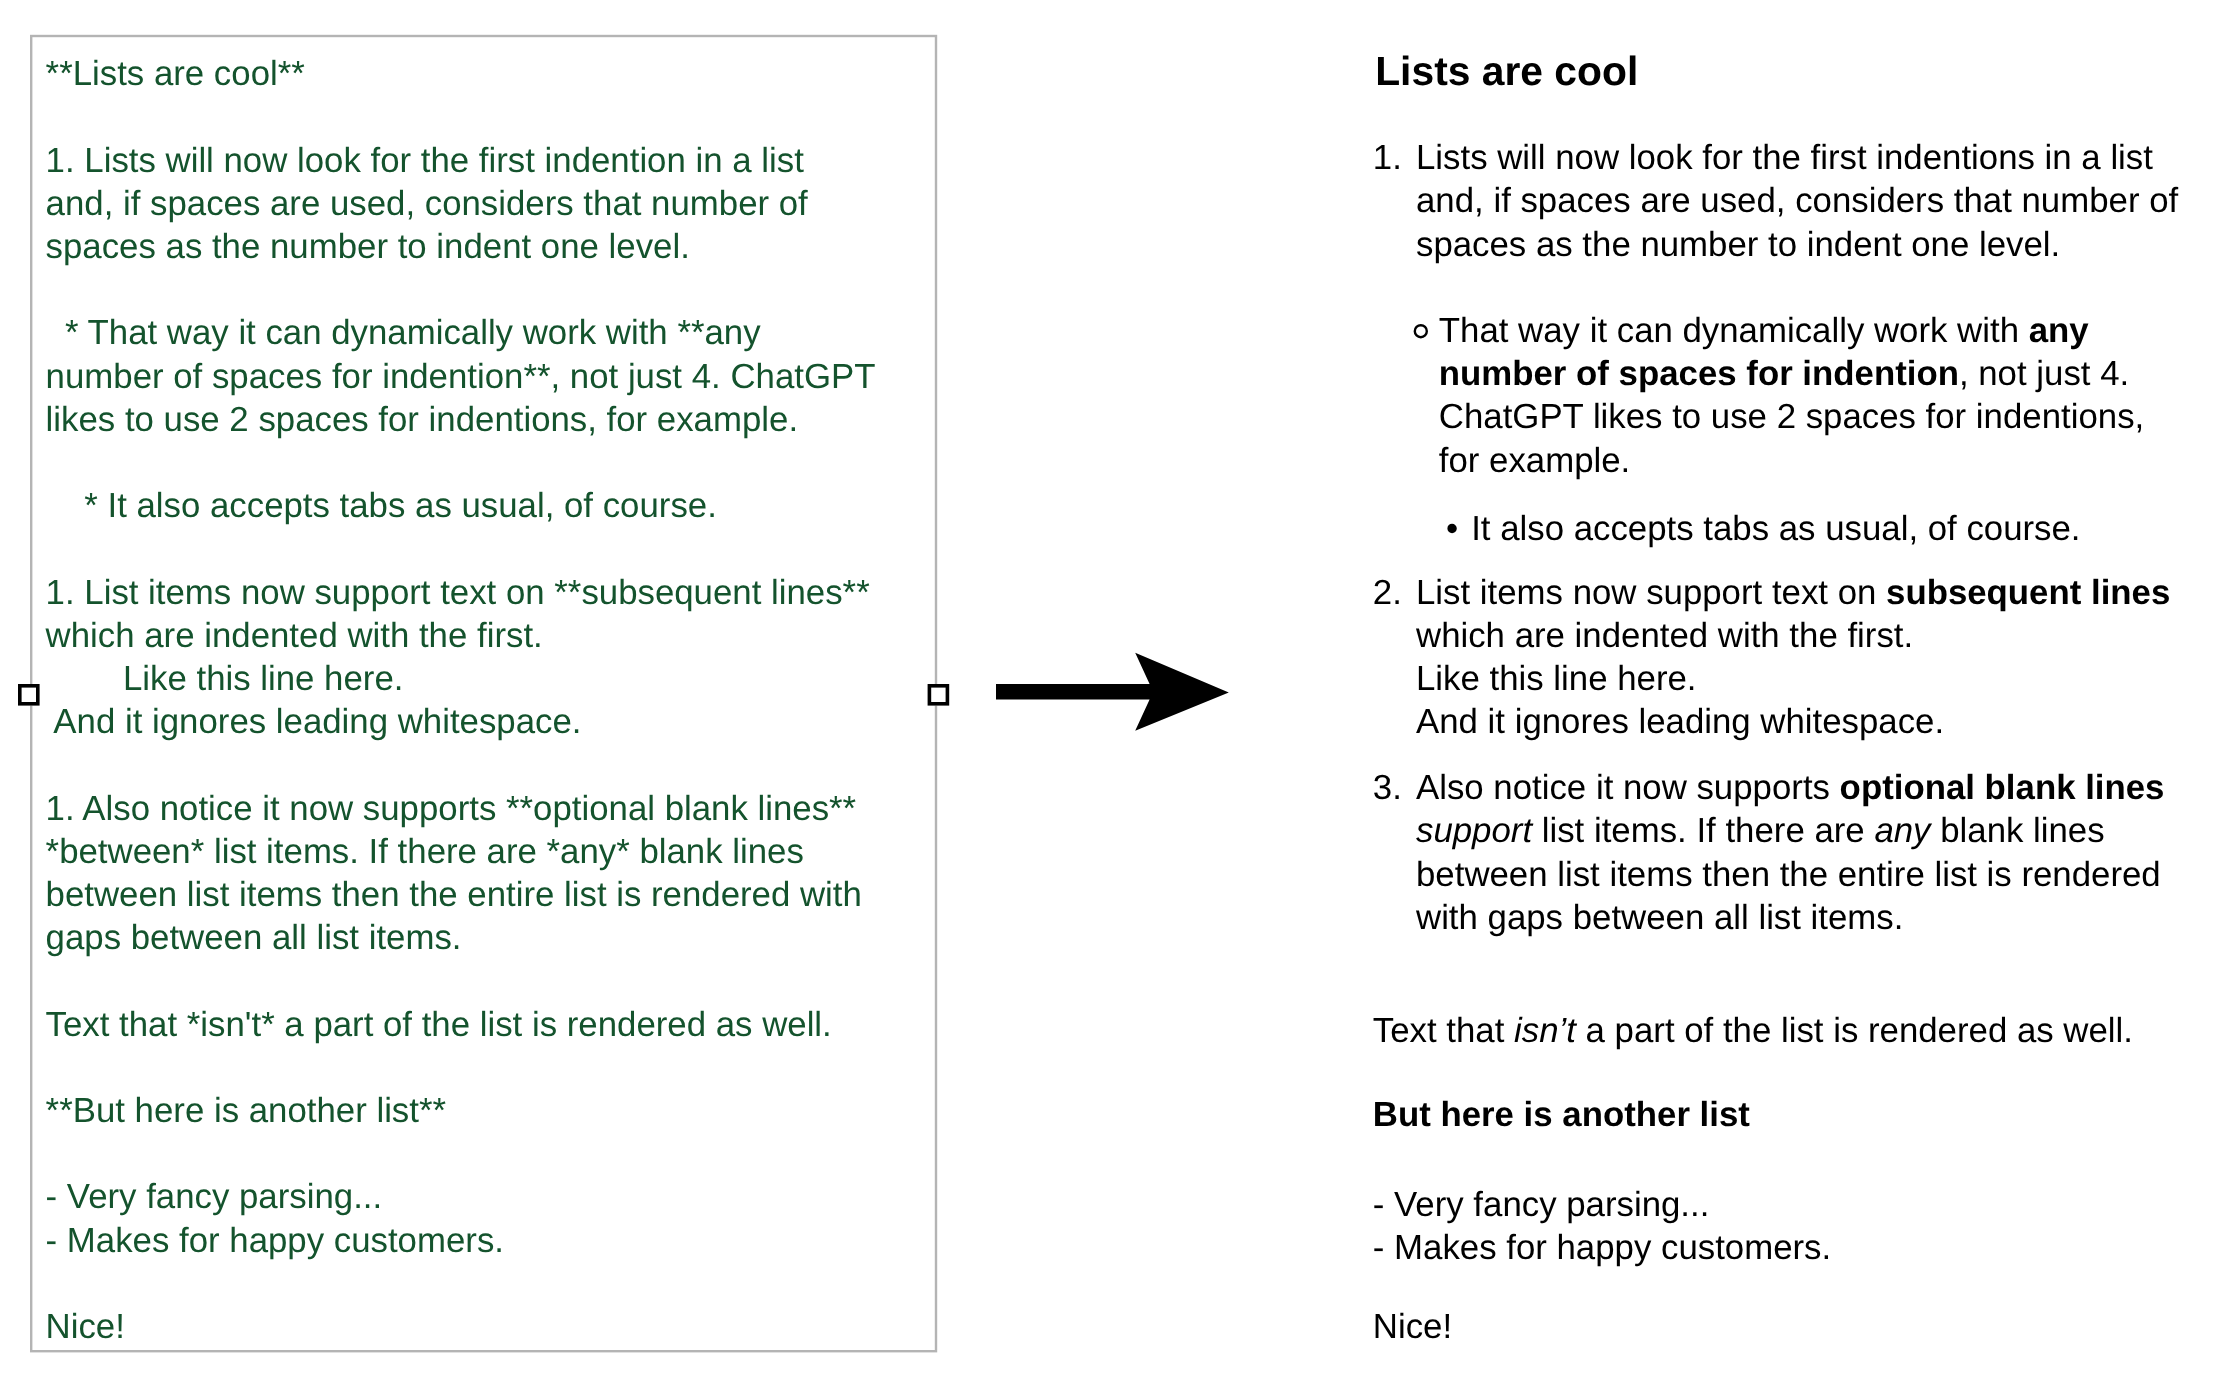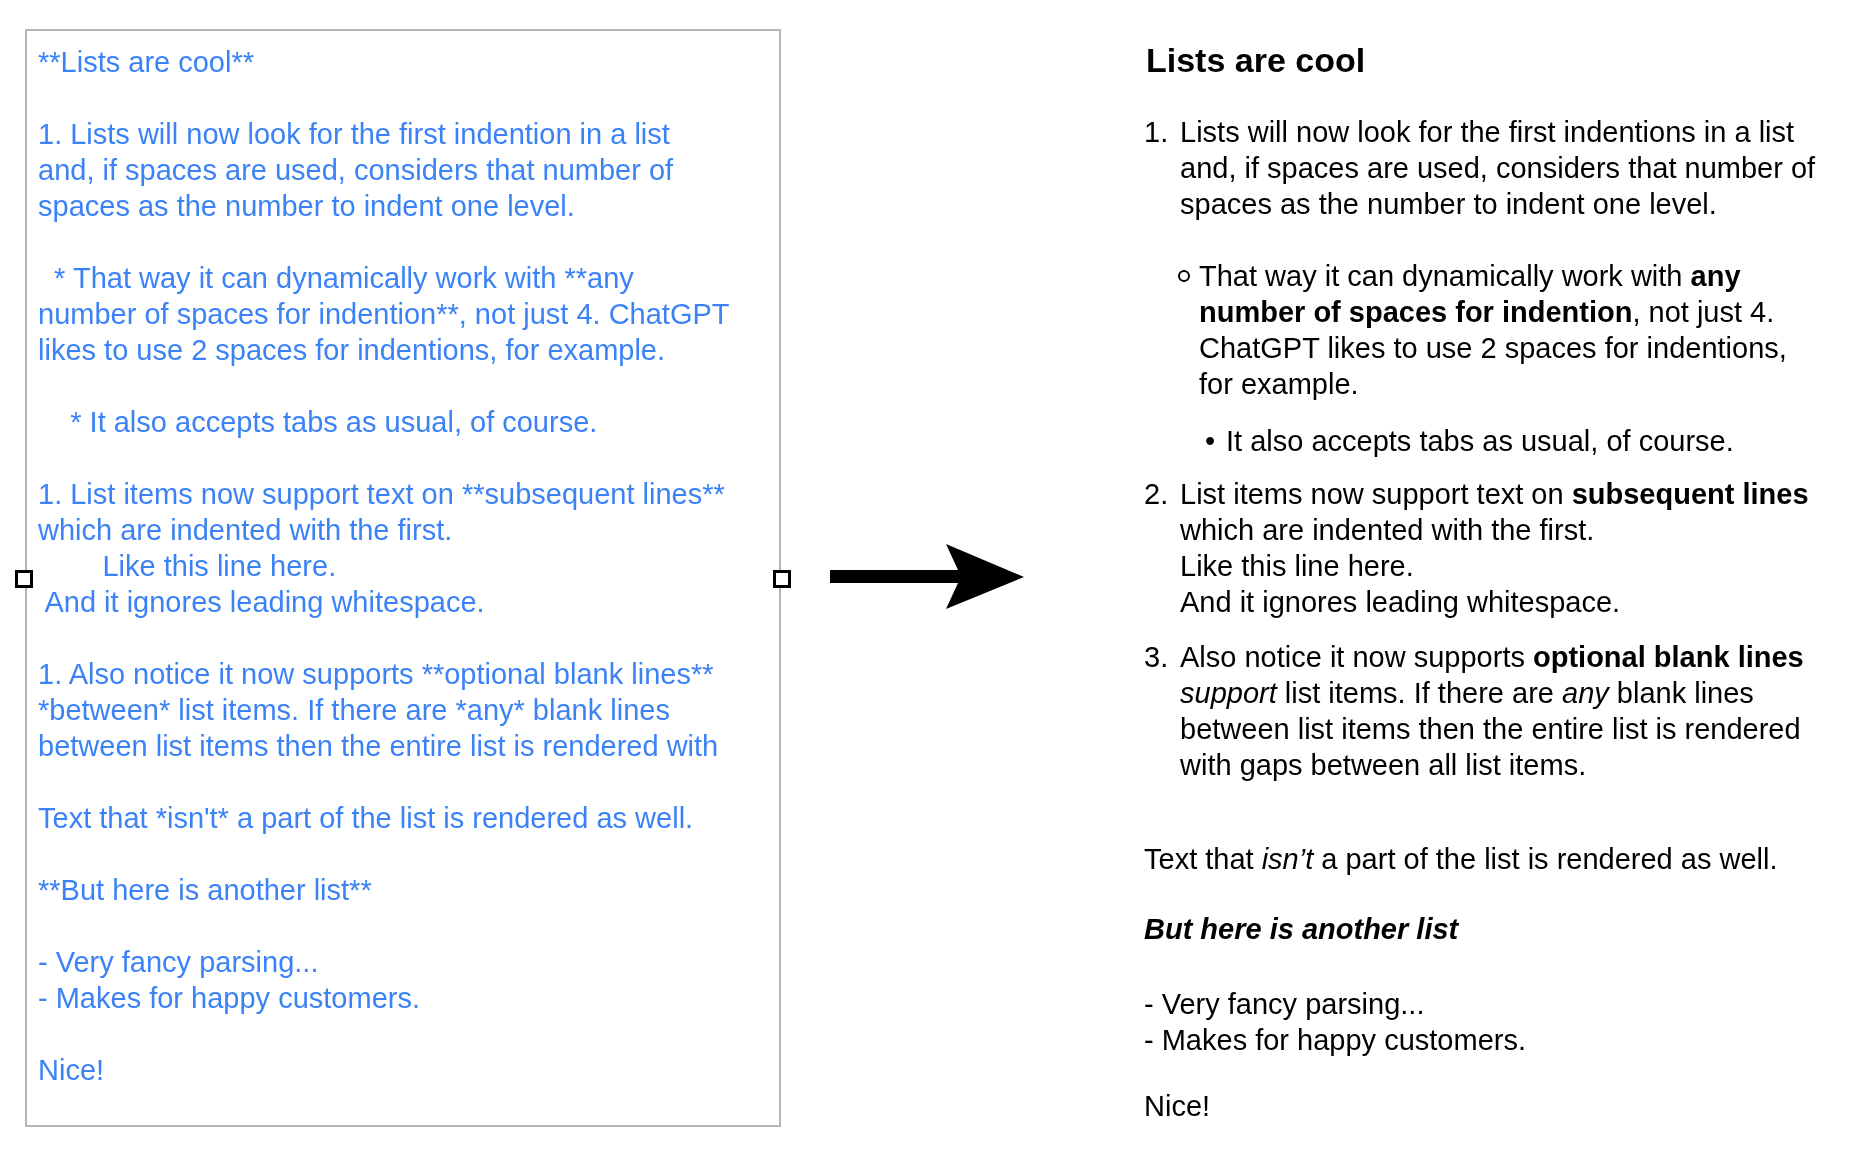--- a/index.html
+++ b/index.html
@@ -5,21 +5,21 @@
   html,body { margin:0; padding:0; background:#ffffff; }
   body { width:1854px; height:1158px; font-family:"Liberation Sans", sans-serif; color:#000; }
   .canvas { position:relative; width:1854px; height:1158px; overflow:hidden; background:#fff; }
 
   
   .md-source-box {
     position:absolute; left:25px; top:29px; width:756px; height:1098px;
     border:2px solid #b4b4b4; box-sizing:border-box; background:#fff;
   }
   .src-lines { position:absolute; left:11px; top:13px; }
-  .src-line { white-space:pre; font-size:29px; line-height:36px; min-height:36px; color:#3b82f6; }
+  .src-line { white-space:pre; font-size:29px; line-height:36px; min-height:36px; color:#14532d; }
 
   .handle {
     position:absolute; width:12px; height:12px; background:#fff;
     border:3px solid #000; box-sizing:content-box;
   }
   .handle-left  { left:15px;  top:570px; }
   .handle-right { left:773px; top:570px; }
 
   .arrow-svg { position:absolute; left:820px; top:535px; }
 
@@ -56,20 +56,21 @@
         <div class="src-line">    * It also accepts tabs as usual, of course.</div>
         <div class="src-line"></div>
         <div class="src-line">1. List items now support text on **subsequent lines**</div>
         <div class="src-line">which are indented with the first.</div>
         <div class="src-line">        Like this line here.</div>
         <div class="src-line"> And it ignores leading whitespace.</div>
         <div class="src-line"></div>
         <div class="src-line">1. Also notice it now supports **optional blank lines**</div>
         <div class="src-line">*between* list items. If there are *any* blank lines</div>
         <div class="src-line">between list items then the entire list is rendered with</div>
+        <div class="src-line">gaps between all list items.</div>
         <div class="src-line"></div>
         <div class="src-line">Text that *isn't* a part of the list is rendered as well.</div>
         <div class="src-line"></div>
         <div class="src-line">**But here is another list**</div>
         <div class="src-line"></div>
         <div class="src-line">- Very fancy parsing...</div>
         <div class="src-line">- Makes for happy customers.</div>
         <div class="src-line"></div>
         <div class="src-line">Nice!</div>
       </div>
@@ -113,21 +114,21 @@
       <div class="block li-num" style="margin-top: 19px; padding-left: 36px;">
         <span class="txt-marker" style="left: 0px;">3.</span>
         <div class="rline"><span>Also notice it now supports </span><span class="b">optional blank lines</span></div>
         <div class="rline"><span class="i">support</span><span> list items. If there are </span><span class="i">any</span><span> blank lines</span></div>
         <div class="rline"><span>between list items then the entire list is rendered</span></div>
         <div class="rline"><span>with gaps between all list items.</span></div>
       </div>
       <div class="block para" style="margin-top: 58px; padding-left: 0px;">
         <div class="rline"><span>Text that </span><span class="i">isn’t</span><span> a part of the list is rendered as well.</span></div>
       </div>
-      <div class="block para" style="margin-top: 34px; padding-left: 0px; font-style: italic;">
+      <div class="block para" style="margin-top: 34px; padding-left: 0px;">
         <div class="rline"><span class="b">But here is another list</span></div>
       </div>
       <div class="block para" style="margin-top: 39px; padding-left: 0px;">
         <div class="rline"><span>- Very fancy parsing...</span></div>
         <div class="rline"><span>- Makes for happy customers.</span></div>
       </div>
       <div class="block para" style="margin-top: 30px; padding-left: 0px;">
         <div class="rline"><span>Nice!</span></div>
       </div>
     </div>

